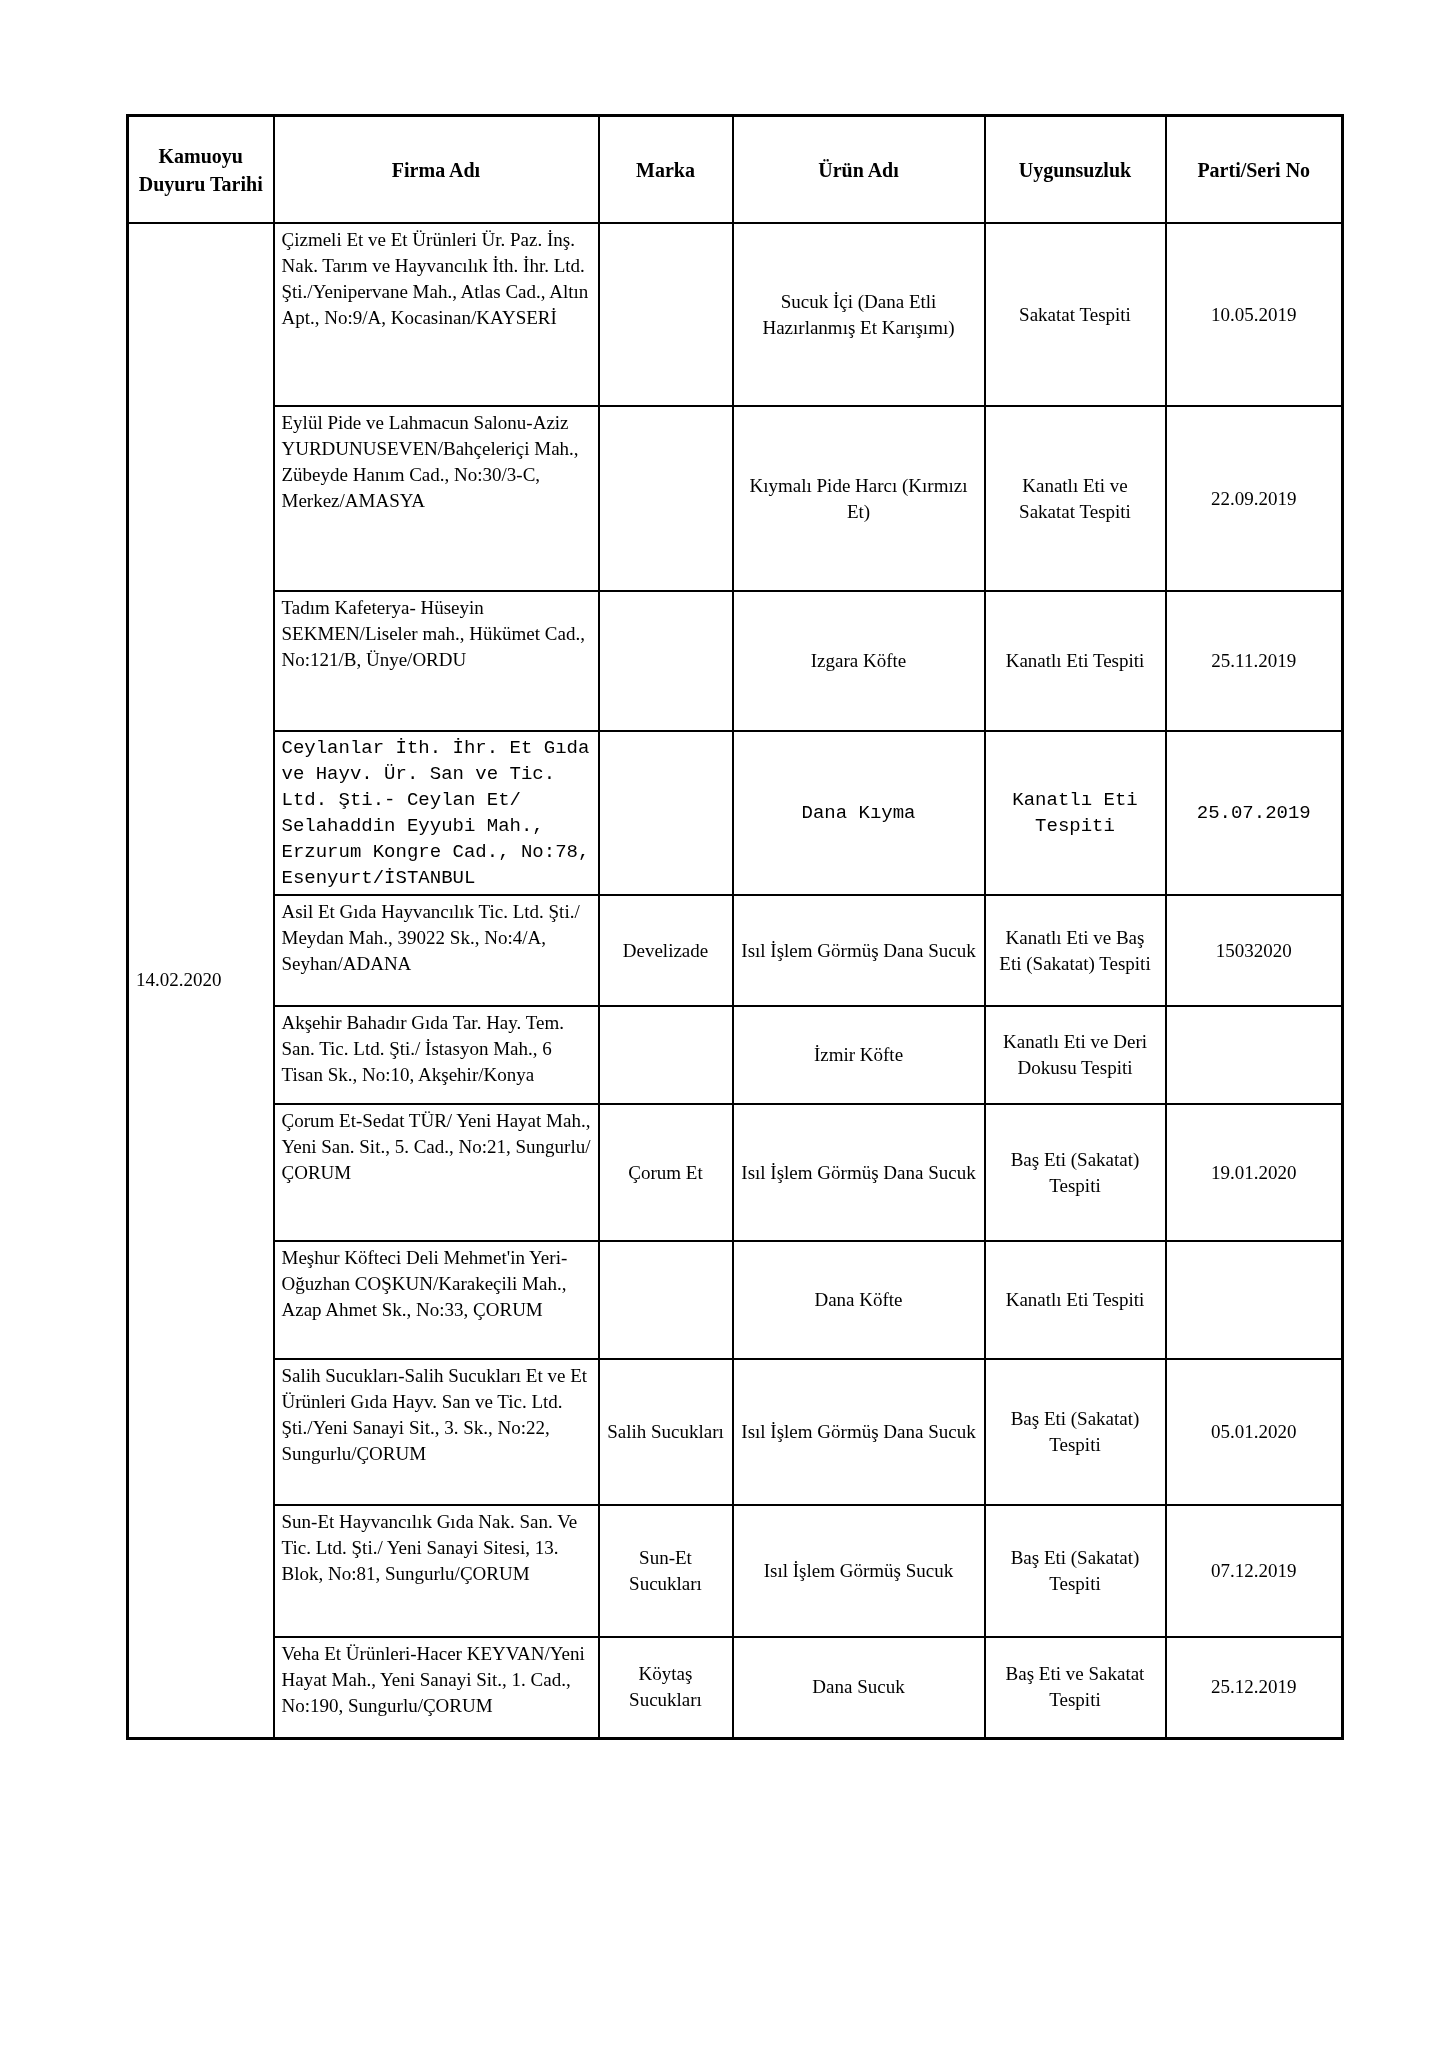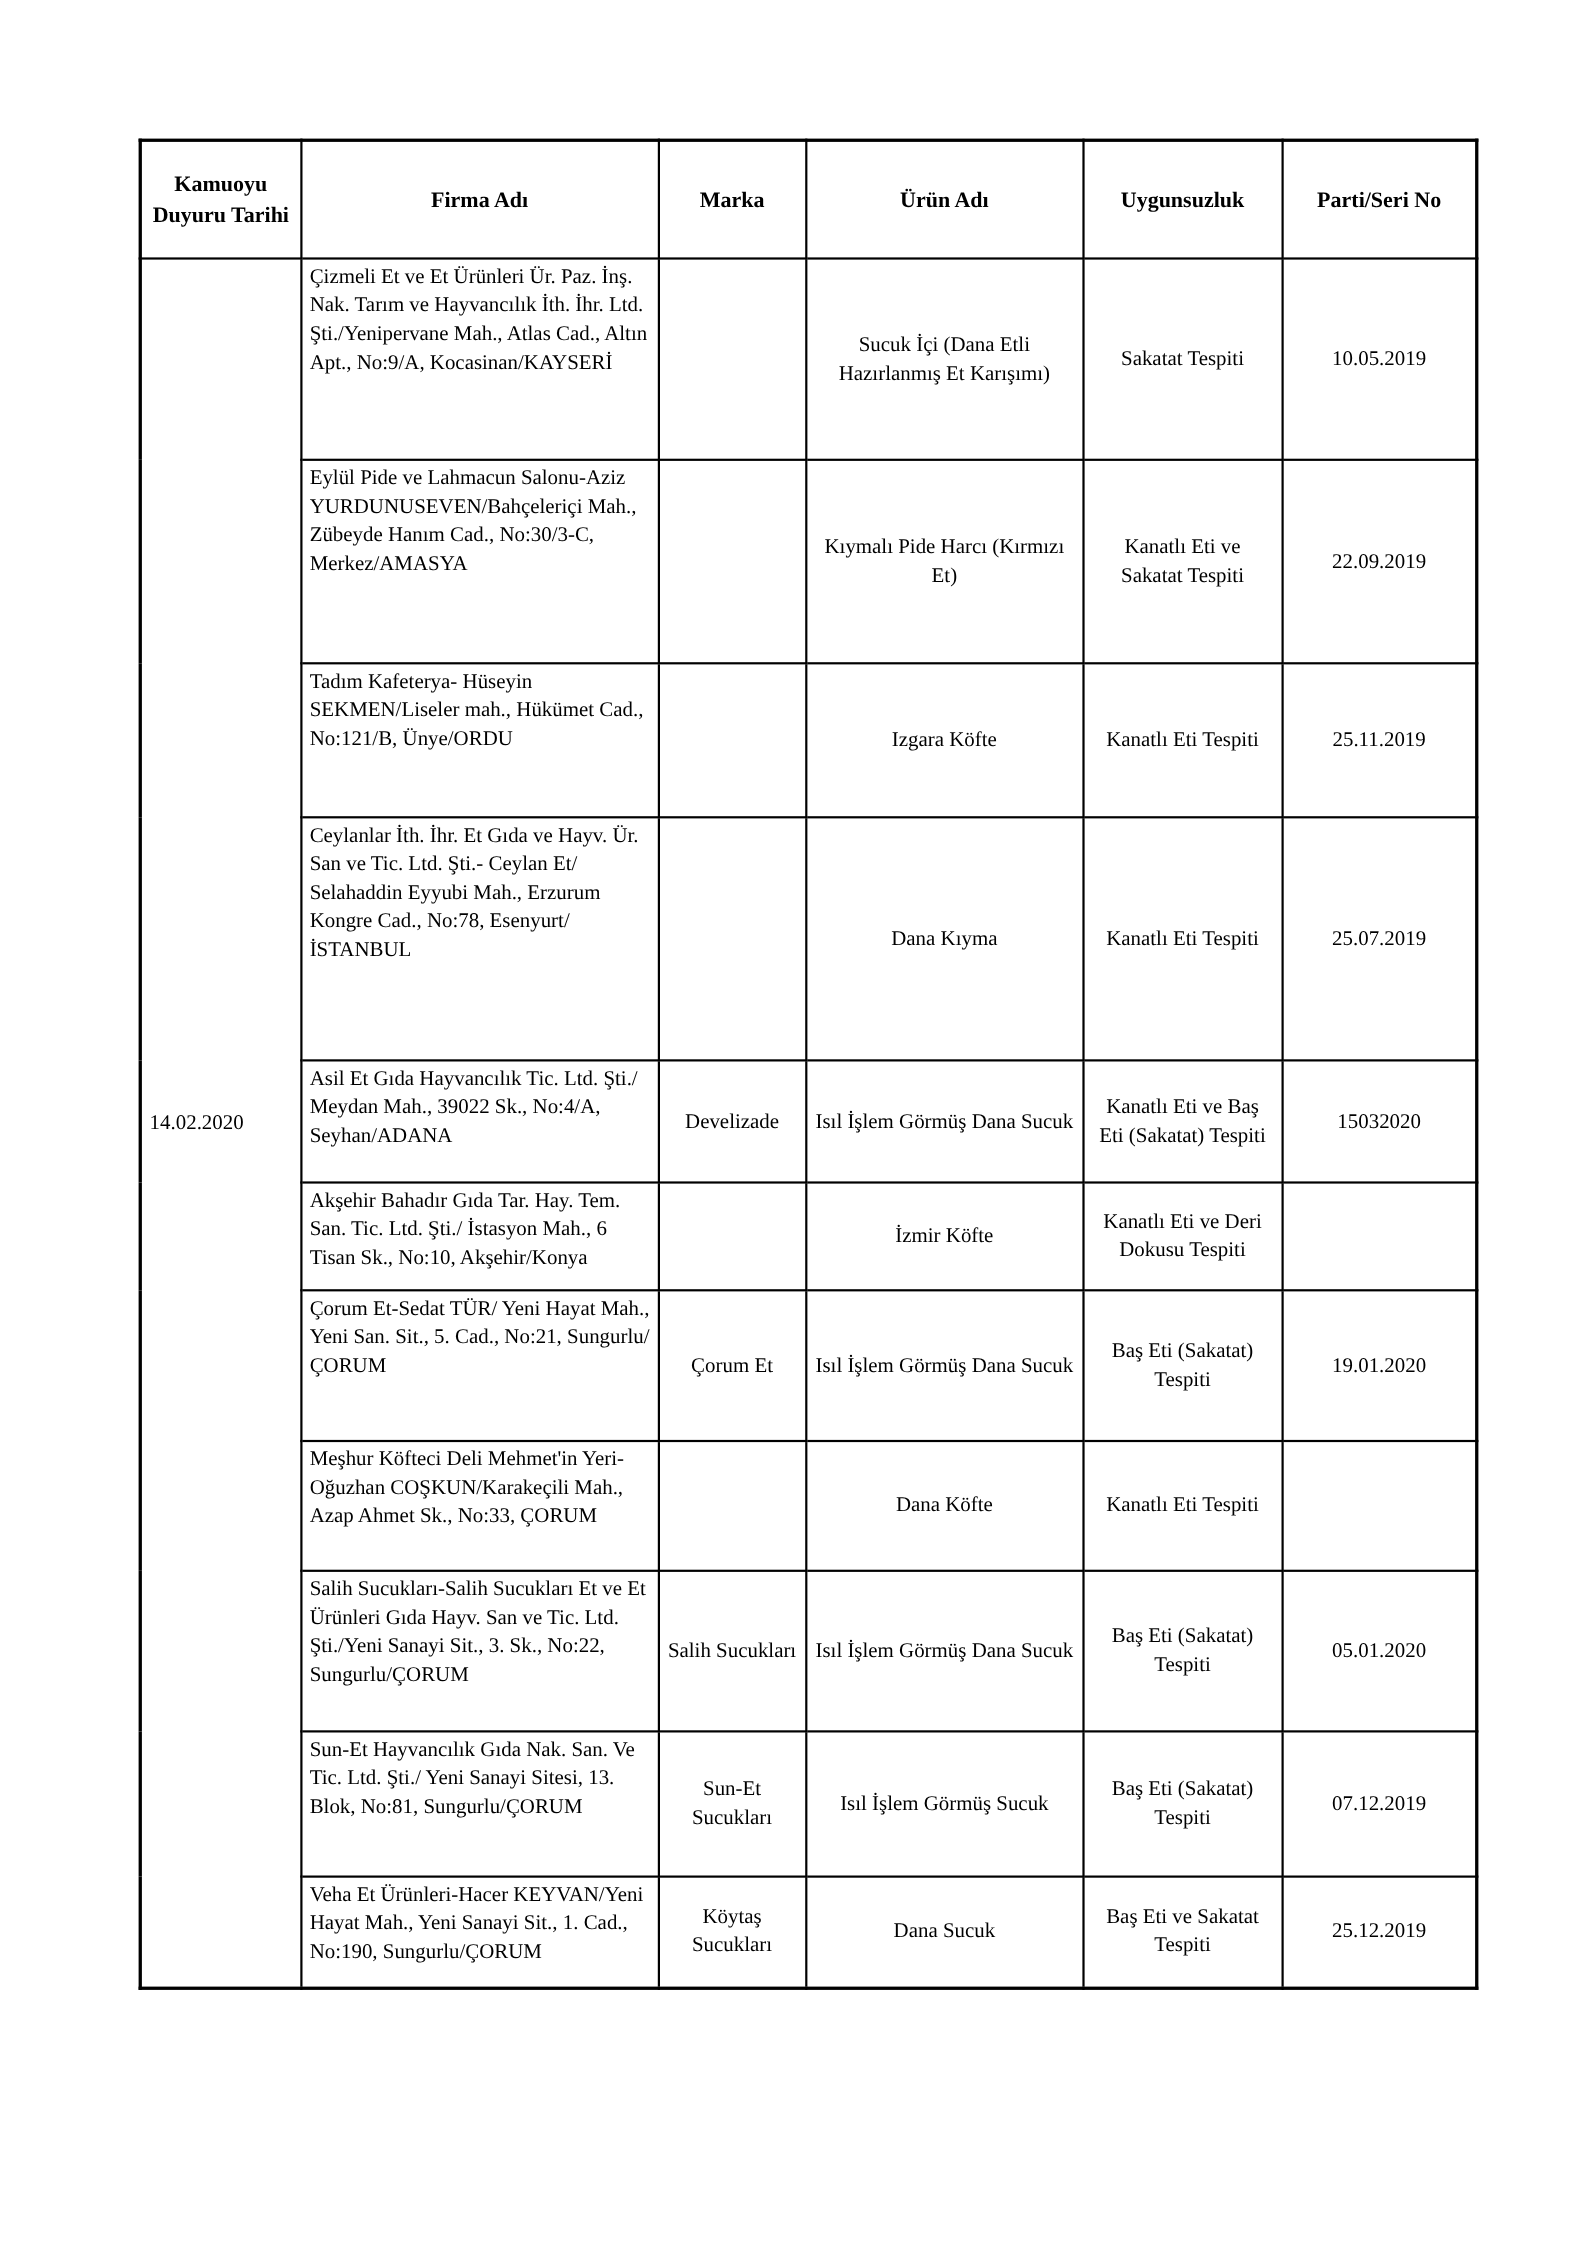--- a/index.html
+++ b/index.html
@@ -15,21 +15,21 @@
     color: #000000;
   }
   .sheet {
     position: absolute;
     inset: 0;
     background: #ffffff;
   }
   table.recall-table {
     position: absolute;
     left: 126px;
-    top: 126px;
+    top: 114px;
     width: 1215px;
     border-collapse: collapse;
     table-layout: fixed;
     border: 3px solid #000000;
   }
   .recall-table th,
   .recall-table td {
     border: 2px solid #000000;
     overflow: hidden;
   }
@@ -57,21 +57,21 @@
     vertical-align: middle;
   }
   td.date-cell {
     vertical-align: middle;
     font-size: 19px;
   }
   
   tbody tr:nth-child(1)  { height: 183px; }
   tbody tr:nth-child(2)  { height: 185px; }
   tbody tr:nth-child(3)  { height: 140px; }
-  tbody tr:nth-child(4)  { height: 221px; }
+  tbody tr:nth-child(4)  { height: 164px; font-family: Liberation Mono, monospace; }
   tbody tr:nth-child(5)  { height: 111px; }
   tbody tr:nth-child(6)  { height: 98px; }
   tbody tr:nth-child(7)  { height: 137px; }
   tbody tr:nth-child(8)  { height: 118px; }
   tbody tr:nth-child(9)  { height: 146px; }
   tbody tr:nth-child(10) { height: 132px; }
   tbody tr:nth-child(11) { height: 101px; }
 </style>
 </head>
 <body>

